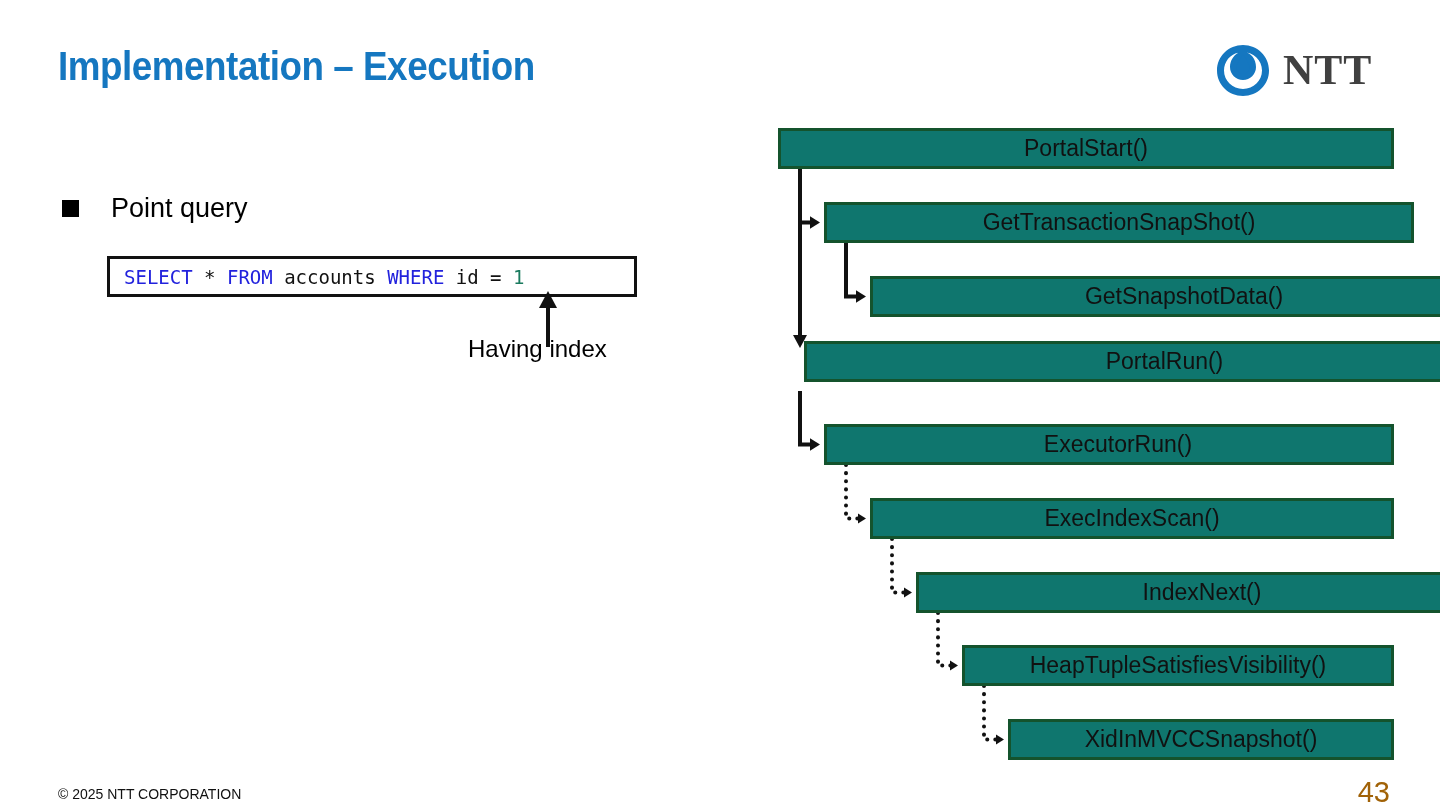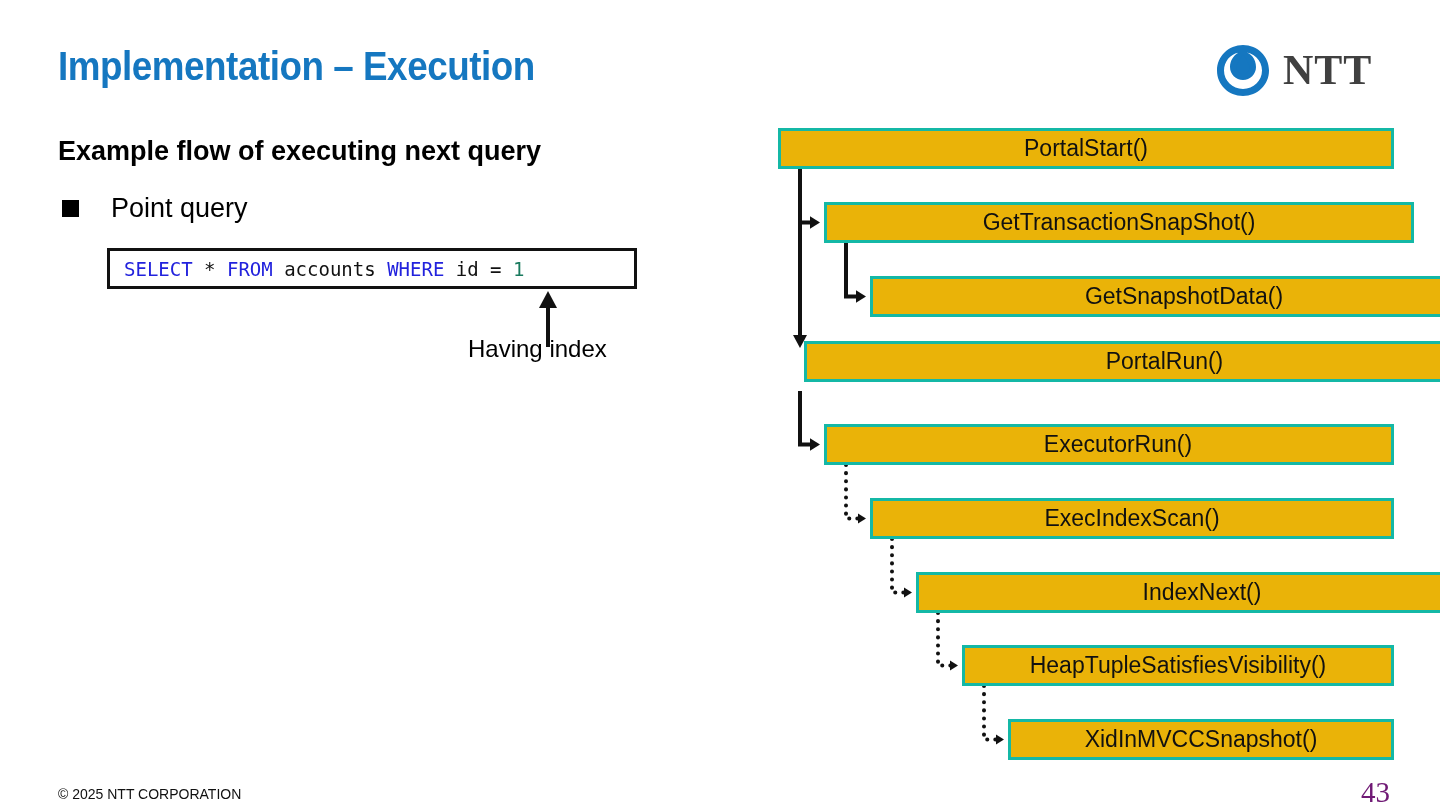--- a/index.html
+++ b/index.html
@@ -40,21 +40,21 @@
   }
   #bullet-row{
     position:absolute;left:62px;top:193px;
     display:flex;align-items:center;gap:32px;
   }
   #bullet-square{width:17px;height:17px;background:#000;display:block;}
   #bullet-label{font-size:27px;color:#000;white-space:nowrap;}
 
   
   #sql-box{
-    position:absolute;left:107px;top:248px;
+    position:absolute;left:107px;top:256px;
     width:530px;height:41px;
     border:3px solid #111;
     background:#fff;
     box-sizing:border-box;
     display:flex;align-items:center;
     padding-left:14px;
   }
   #sql-code{
     font-family:"DejaVu Sans Mono", monospace;
     font-size:19px;
@@ -70,37 +70,37 @@
   #having-index-label{
     position:absolute;left:468px;top:335px;
     font-size:24px;color:#000;white-space:nowrap;
   }
 
   
   #flow-diagram{position:absolute;left:0;top:0;width:1440px;height:810px;pointer-events:none;}
   .flow-box{
     position:absolute;
     height:41px;
-    border:3px solid #14b8a6;
-    background:#eab308;
+    border:3px solid #14532d;
+    background:#0f766e;
     box-sizing:border-box;
     display:flex;align-items:center;justify-content:center;
   }
   .flow-box span{
     font-size:23px;color:#111;white-space:nowrap;line-height:1;
   }
 
   
   #copyright{
     position:absolute;left:58px;top:786px;
     font-size:14px;color:#111;white-space:nowrap;
   }
   #page-number{
     position:absolute;right:50px;top:776px;
-    font-size:29px;color:#701a75;font-family:Liberation Serif, serif;
+    font-size:29px;color:#a16207;
   }
 </style>
 </head>
 <body>
 
 <div class="slide">
 
   <div id="slide-title">Implementation – Execution</div>
 
   <div id="ntt-logo">
@@ -108,21 +108,20 @@
       <path d="M30 3 C15.5 3 4 14.2 4 28.5 C4 42.8 15.5 54 30 54 C44.5 54 56 42.8 56 28.5 C56 14.2 44.5 3 30 3 Z
                M30 10 C40.6 10 49 18.3 49 28.5 C49 38.7 40.6 47 30 47 C19.4 47 11 38.7 11 28.5
                C11 19.5 17.2 12.3 25.2 10.7 C20.3 13.6 17 18.9 17 25 C17 32.2 22.8 38 30 38
                C37.2 38 43 32.2 43 25 C43 16.8 37.4 9.6 30 10 Z" fill="#1577C0"></path>
       <path d="M30 12.5 C33.6 17.5 36.5 21.6 36.5 25.4 C36.5 29.2 33.6 32 30 32
                C26.4 32 23.5 29.2 23.5 25.4 C23.5 21.6 26.4 17.5 30 12.5 Z" fill="#1577C0"></path>
     </svg>
     <div id="ntt-wordmark">NTT</div>
   </div>
 
-  <div id="lead-text">Example flow of executing next query</div>
 
   <div id="bullet-row">
     <span id="bullet-square"></span>
     <span id="bullet-label">Point query</span>
   </div>
 
   <div id="sql-box">
     <code id="sql-code"><span class="kw">SELECT</span><span class="plain"> * </span><span class="kw">FROM</span><span class="plain"> accounts </span><span class="kw">WHERE</span><span class="plain"> id = </span><span class="num">1</span></code>
   </div>
 

